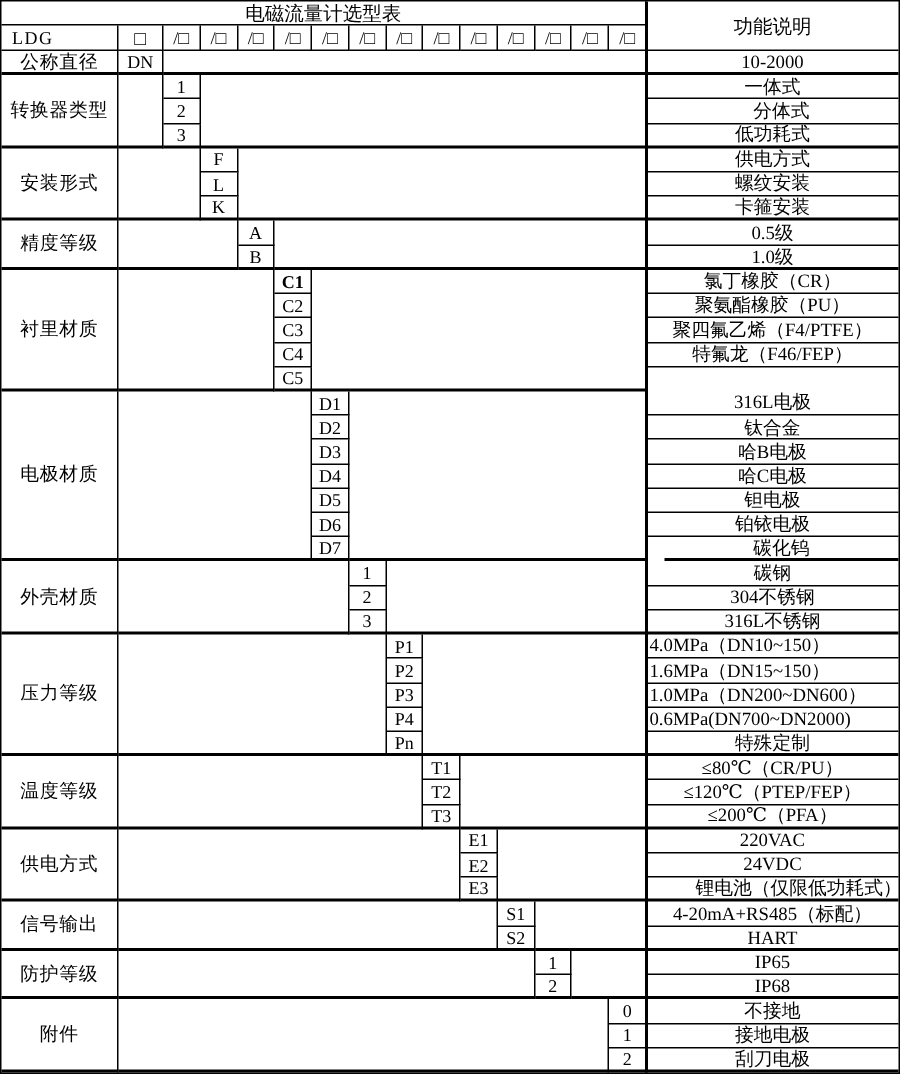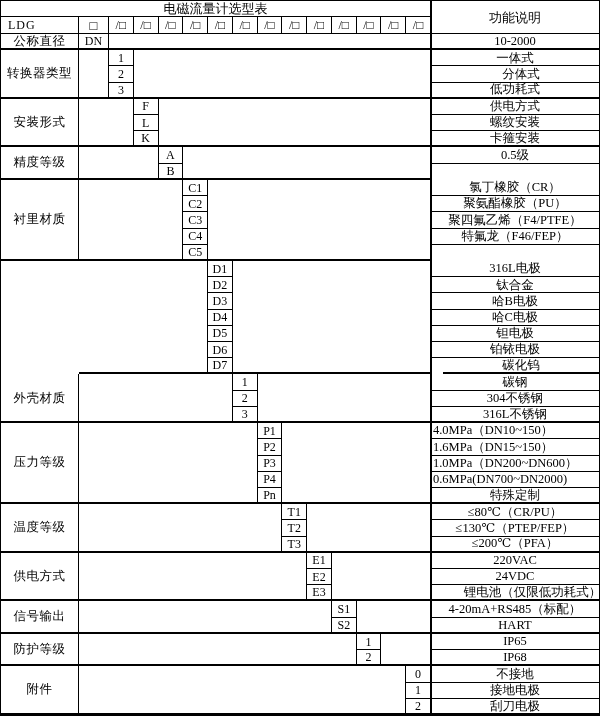--- a/index.html
+++ b/index.html
@@ -75,32 +75,34 @@
     <div class="cell code" style="grid-area: 8 / 4 / 9 / 5;">L</div>
     <div class="cell val" style="grid-area: 8 / 16 / 9 / 17;">螺纹安装</div>
     <div class="cell code gsep" style="grid-area: 9 / 4 / 10 / 5;">K</div>
     <div class="cell cat gsep" style="grid-area: 10 / 1 / 12 / 2;">精度等级</div>
     <div class="cell val gsep" style="grid-area: 9 / 16 / 10 / 17;">卡箍安装</div>
     <div class="cell gsep" style="grid-area: 10 / 2 / 12 / 5;"></div>
     <div class="cell gsep" style="grid-area: 10 / 6 / 12 / 16;"></div>
     <div class="cell code" style="grid-area: 10 / 5 / 11 / 6;">A</div>
     <div class="cell val" style="grid-area: 10 / 16 / 11 / 17;">0.5级</div>
     <div class="cell code gsep" style="grid-area: 11 / 5 / 12 / 6;">B</div>
+    <div class="cell val gsep" style="grid-area: 11 / 16 / 12 / 17;">1.0级</div>
     <div class="cell cat gsep" style="grid-area: 12 / 1 / 17 / 2;">衬里材质</div>
     <div class="cell gsep" style="grid-area: 12 / 2 / 17 / 6;"></div>
     <div class="cell gsep" style="grid-area: 12 / 7 / 17 / 16;"></div>
-    <div class="cell code" style="grid-area: 12 / 6 / 13 / 7;">C1</div>
+    <div class="cell code" style="grid-area: 12 / 6 / 13 / 7; font-weight: bold;">C1</div>
     <div class="cell val" style="grid-area: 12 / 16 / 13 / 17;">氯丁橡胶（CR）</div>
     <div class="cell code" style="grid-area: 13 / 6 / 14 / 7;">C2</div>
     <div class="cell val" style="grid-area: 13 / 16 / 14 / 17;">聚氨酯橡胶（PU）</div>
     <div class="cell code" style="grid-area: 14 / 6 / 15 / 7;">C3</div>
     <div class="cell val" style="grid-area: 14 / 16 / 15 / 17;">聚四氟乙烯（F4/PTFE）</div>
     <div class="cell code" style="grid-area: 15 / 6 / 16 / 7;">C4</div>
     <div class="cell val" style="grid-area: 15 / 16 / 16 / 17;">特氟龙（F46/FEP）</div>
     <div class="cell code gsep" style="grid-area: 16 / 6 / 17 / 7;">C5</div>
+    <div class="cell cat gsep" style="grid-area: 17 / 1 / 24 / 2;">电极材质</div>
     <div class="cell gsep" style="grid-area: 17 / 2 / 24 / 7;"></div>
     <div class="cell gsep" style="grid-area: 17 / 8 / 24 / 16;"></div>
     <div class="cell code" style="grid-area: 17 / 7 / 18 / 8;">D1</div>
     <div class="cell val" style="grid-area: 17 / 16 / 18 / 17;">316L电极</div>
     <div class="cell code" style="grid-area: 18 / 7 / 19 / 8;">D2</div>
     <div class="cell val" style="grid-area: 18 / 16 / 19 / 17;">钛合金</div>
     <div class="cell code" style="grid-area: 19 / 7 / 20 / 8;">D3</div>
     <div class="cell val" style="grid-area: 19 / 16 / 20 / 17;">哈B电极</div>
     <div class="cell code" style="grid-area: 20 / 7 / 21 / 8;">D4</div>
     <div class="cell val" style="grid-area: 20 / 16 / 21 / 17;">哈C电极</div>
@@ -131,21 +133,21 @@
     <div class="cell code" style="grid-area: 30 / 9 / 31 / 10;">P4</div>
     <div class="cell val left" style="grid-area: 30 / 16 / 31 / 17;">0.6MPa(DN700~DN2000)</div>
     <div class="cell code gsep" style="grid-area: 31 / 9 / 32 / 10;">Pn</div>
     <div class="cell val gsep" style="grid-area: 31 / 16 / 32 / 17;">特殊定制</div>
     <div class="cell cat gsep" style="grid-area: 32 / 1 / 35 / 2;">温度等级</div>
     <div class="cell gsep" style="grid-area: 32 / 2 / 35 / 10;"></div>
     <div class="cell gsep" style="grid-area: 32 / 11 / 35 / 16;"></div>
     <div class="cell code" style="grid-area: 32 / 10 / 33 / 11;">T1</div>
     <div class="cell val" style="grid-area: 32 / 16 / 33 / 17;">≤80℃（CR/PU）</div>
     <div class="cell code" style="grid-area: 33 / 10 / 34 / 11;">T2</div>
-    <div class="cell val" style="grid-area: 33 / 16 / 34 / 17;">≤130℃（PTEP/FEP）</div>
+    <div class="cell val" style="grid-area: 33 / 16 / 34 / 17;">≤120℃（PTEP/FEP）</div>
     <div class="cell code gsep" style="grid-area: 34 / 10 / 35 / 11;">T3</div>
     <div class="cell val gsep" style="grid-area: 34 / 16 / 35 / 17;">≤200℃（PFA）</div>
     <div class="cell cat gsep" style="grid-area: 35 / 1 / 38 / 2;">供电方式</div>
     <div class="cell gsep" style="grid-area: 35 / 2 / 38 / 11;"></div>
     <div class="cell gsep" style="grid-area: 35 / 12 / 38 / 16;"></div>
     <div class="cell code" style="grid-area: 35 / 11 / 36 / 12;">E1</div>
     <div class="cell val" style="grid-area: 35 / 16 / 36 / 17;">220VAC</div>
     <div class="cell code" style="grid-area: 36 / 11 / 37 / 12;">E2</div>
     <div class="cell val" style="grid-area: 36 / 16 / 37 / 17;">24VDC</div>
     <div class="cell code gsep" style="grid-area: 37 / 11 / 38 / 12;">E3</div>

